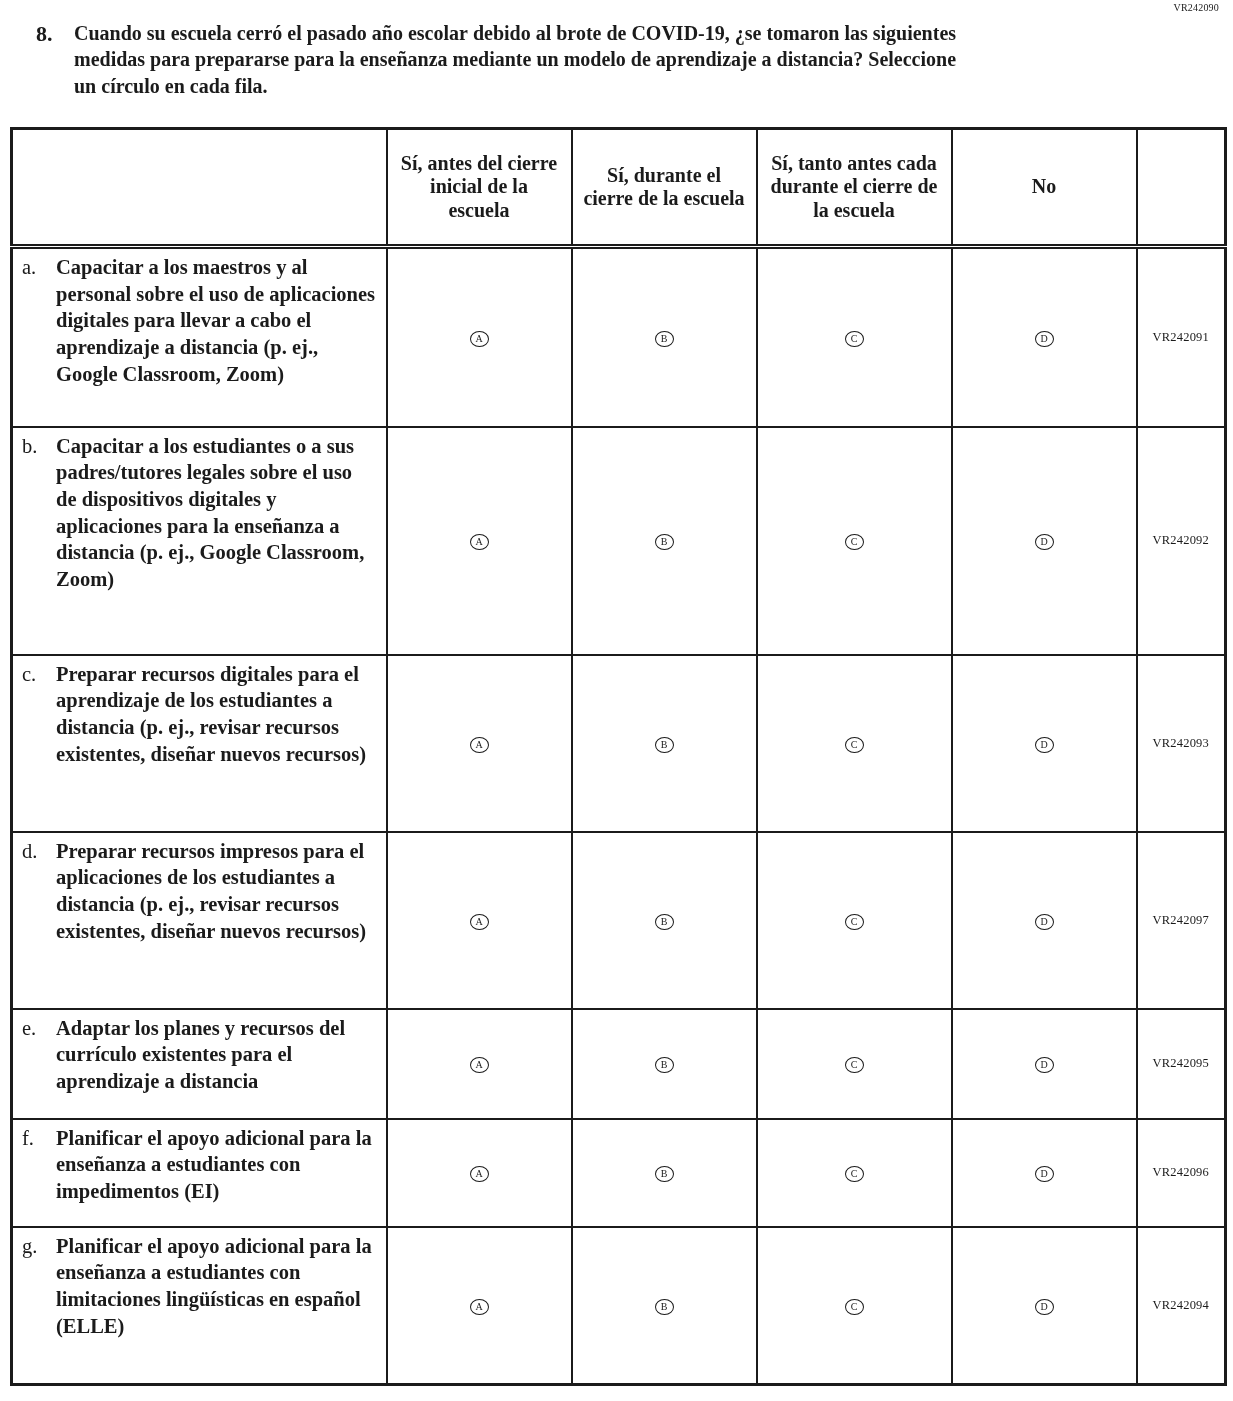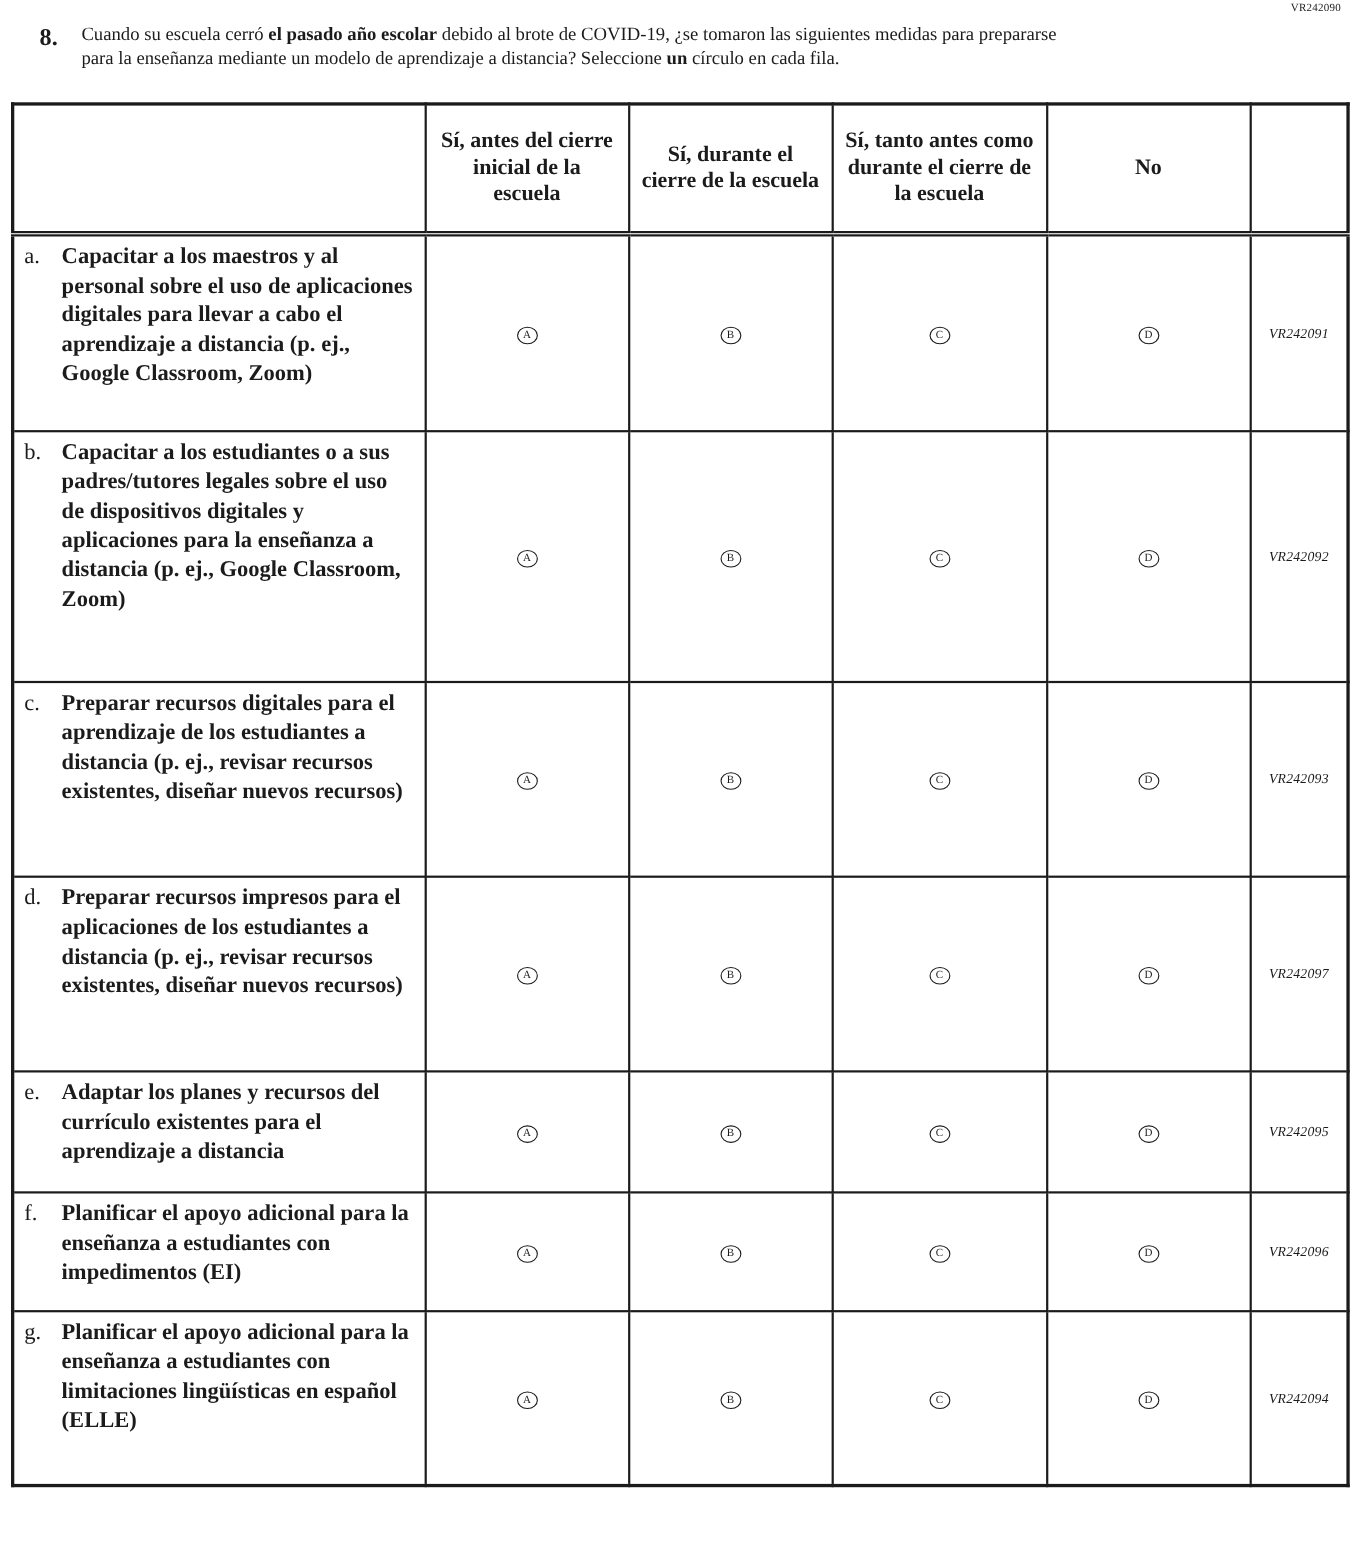--- a/index.html
+++ b/index.html
@@ -24,23 +24,24 @@
     margin: 20px 0 0 36px;
     width: 980px;
   }
   .qnum {
     flex: 0 0 38px;
     font-weight: bold;
     font-size: 22px;
     line-height: 1.3;
   }
   .qtext {
-    font-size: 17px;
+    font-size: 20px;
     line-height: 1.32;
     width: 905px;
+    font-weight: bold;
   }
   table.grid {
     border-collapse: collapse;
     table-layout: fixed;
     margin: 28px 0 0 10px;
     width: 1214px;
     border: 3px solid #1b1b1b;
   }
   .grid th, .grid td {
     border: 2px solid #1b1b1b;
@@ -79,21 +80,20 @@
     font-size: 10px;
     line-height: 1;
     cursor: pointer;
     background: #fff;
   }
   .cell-code {
     text-align: center;
     vertical-align: middle;
     font-size: 12.5px;
     letter-spacing: 0.2px;
-    font-style: italic;
   }
   tr.rh-0 { height: 180px; }
   tr.rh-1 { height: 228px; }
   tr.rh-2 { height: 177px; }
   tr.rh-3 { height: 177px; }
   tr.rh-4 { height: 110px; }
   tr.rh-5 { height: 108px; }
   tr.rh-6 { height: 158px; }
 </style>
 </head>
@@ -113,21 +113,21 @@
     <col style="width:185px">
     <col style="width:195px">
     <col style="width:185px">
     <col style="width:89px">
   </colgroup>
   <thead>
     <tr>
       <th></th>
       <th>Sí, antes del cierre inicial de la escuela</th>
       <th>Sí, durante el cierre de la escuela</th>
-      <th>Sí, tanto antes como durante el cierre de la escuela</th>
+      <th>Sí, tanto antes cada durante el cierre de la escuela</th>
       <th>No</th>
       <th></th>
     </tr>
   </thead>
   <tbody>
     <tr class="rh-0">
       <td class="cell-label">
         <div class="label-wrap">
           <span class="row-letter">a.</span>
           <span class="row-text">Capacitar a los maestros y al personal sobre el uso de aplicaciones digitales para llevar a cabo el aprendizaje a distancia (p. ej., Google Classroom, Zoom)</span>

